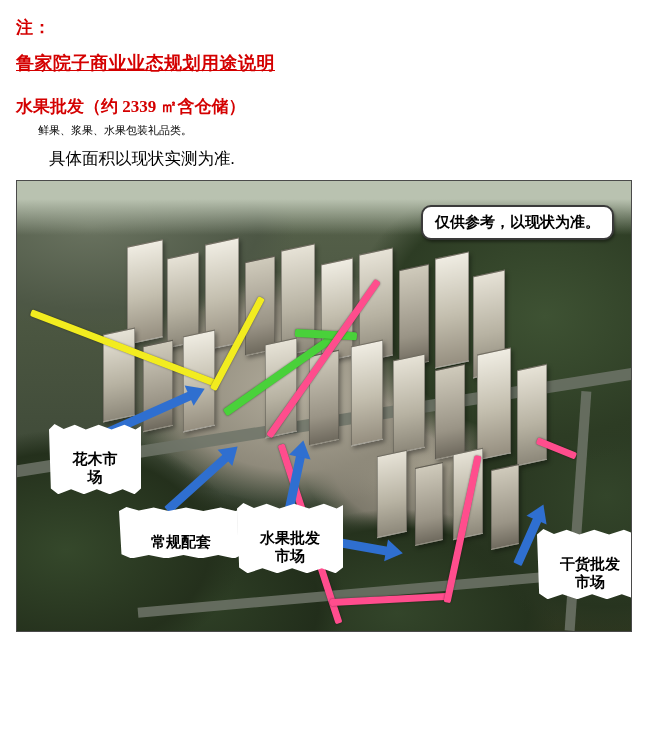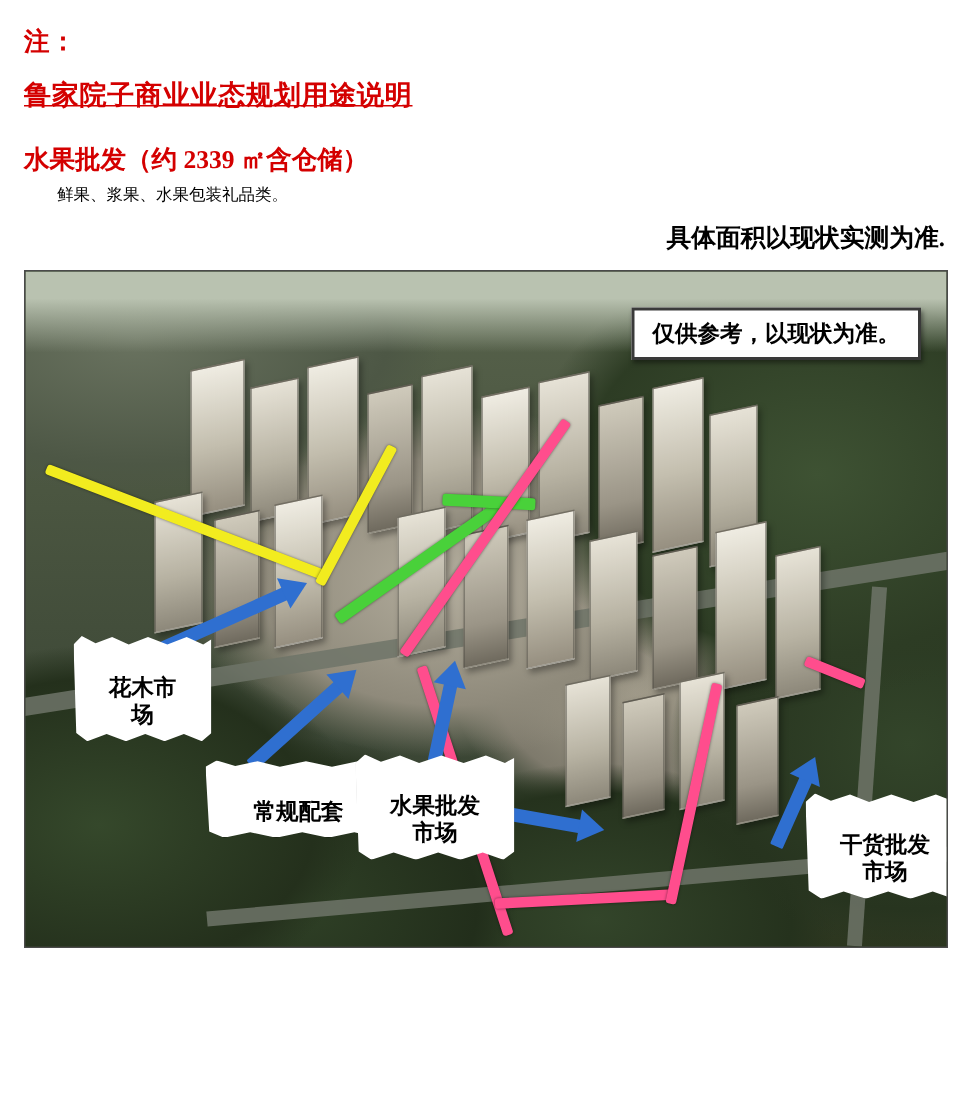--- a/index.html
+++ b/index.html
@@ -52,25 +52,24 @@
     margin: 20px 0 4px 0;
   }
   .para-indent {
     font-size: 11px;
     line-height: 1.6;
     text-indent: 2em;
     margin: 4px 0 2px 0;
   }
   .para-bold {
     font-size: 16.5px;
-    font-weight: bold;
+    font-weight: normal;
     line-height: 1.6;
     text-indent: 2em;
     margin: 6px 0 8px 0;
-    text-align: right;
   }
 
   
   .map-wrap {
     position: relative;
     width: 614px;
     height: 450px;
     margin: 4px 0 0 0;
     border: 1px solid #4a4a4a;
     overflow: hidden;
@@ -250,29 +249,29 @@
     </div>
     <div class="arrow" style="left:310px; top:348px; width:78px; transform:rotate(10deg); height:22px;">
       <div class="shaft" style="width:62px;"></div>
       <div class="head" style="left:60px;"></div>
     </div>
     <div class="arrow" style="left:500px; top:372px; width:66px; transform:rotate(-66deg); height:22px;">
       <div class="shaft" style="width:50px;"></div>
       <div class="head" style="left:48px;"></div>
     </div>
 
-    <div class="note-box" style="left:404px; top:24px;">
+    <div class="note-box" style="left:404px; top:24px;border-radius:10px;">
       <span>仅供参考，以现状为准。</span>
     </div>
 
     <div class="callout" style="left:32px; top:243px; width:72px;">
       <span>花木市
 场</span>
     </div>
-    <div class="callout" style="left:120px; top:326px; width:104px;">
+    <div class="callout" style="left:102px; top:326px; width:104px;">
       <span>常规配套</span>
     </div>
     <div class="callout" style="left:220px; top:322px; width:86px;">
       <span>水果批发
 市场</span>
     </div>
     <div class="callout" style="left:520px; top:348px; width:86px;">
       <span>干货批发
 市场</span>
     </div>

